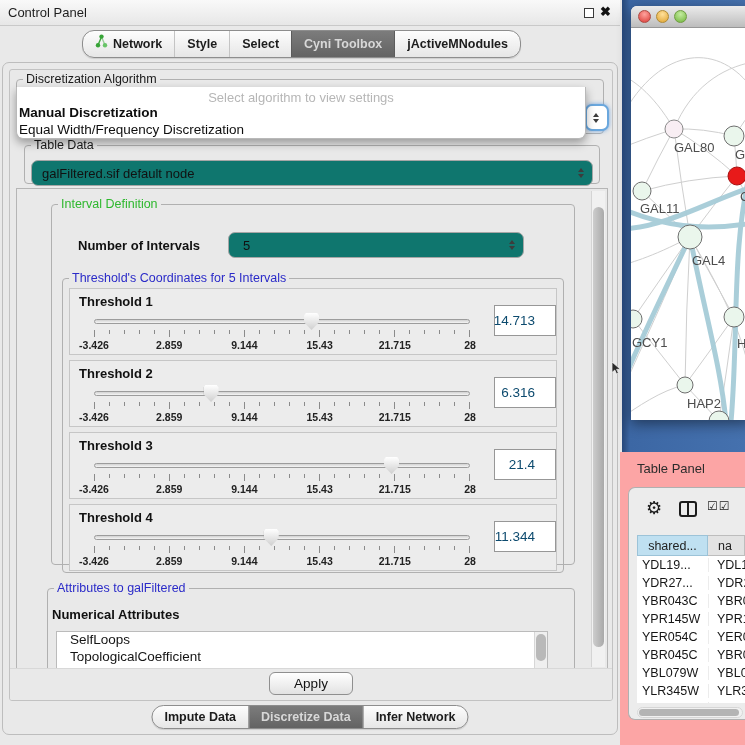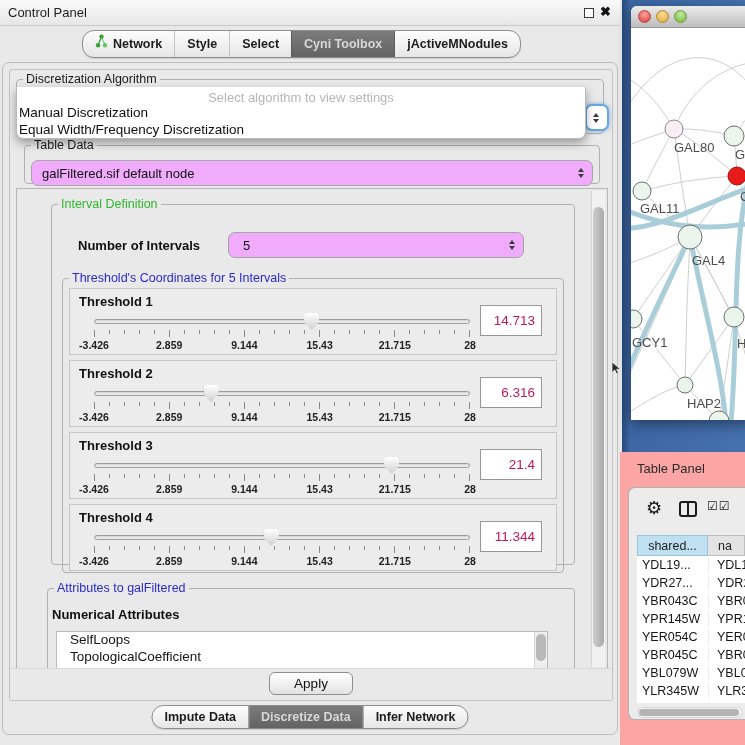--- a/index.html
+++ b/index.html
@@ -37,24 +37,24 @@
   legend.blue { color:#2a2ac8; }
 
   .fs-disc { position:absolute; left:6px; top:2px; width:588px; height:62px; }
   .combo-fragment { position:absolute; left:575px; top:34px; width:24px; height:27px;
     border:2px solid #6aa7dd; border-radius:7px; background:#fff; box-shadow:0 0 4px rgba(90,150,220,.8); }
   .popup { position:absolute; left:6px; top:17px; width:570px; height:52px; background:#fff;
     border:1px solid #b9b9b9; border-top:none; border-radius:0 0 7px 7px;
     box-shadow:0 4px 10px rgba(0,0,0,.35); z-index:5; }
   .popup-hint { text-align:center; color:#b6b6b6; font-size:13px; padding-top:3px; height:17px; }
   .popup-item { font-size:13.5px; color:#0e0e0e; padding:0 2px; line-height:17px; }
-  .popup-item.bold { font-weight:normal; }
+  .popup-item.bold { font-weight:bold; }
 
   .fs-tabledata { position:absolute; left:14px; top:68px; width:576px; height:46px; }
-  .combo { position:relative; background:#f0abfc; border:1px solid #a6a6a6; border-radius:7px;
+  .combo { position:relative; background:#0f766e; border:1px solid #a6a6a6; border-radius:7px;
     font-size:13px; color:#111; display:flex; align-items:center; }
   .combo .val { padding-left:10px; }
   .spinner { position:absolute; right:8px; top:50%; transform:translateY(-50%); display:flex; flex-direction:column; gap:2px; }
   .spinner i { width:0; height:0; border-left:3.5px solid transparent; border-right:3.5px solid transparent; display:block; }
   .spinner .up { border-bottom:4.5px solid #3c3c3c; }
   .spinner .dn { border-top:4.5px solid #3c3c3c; }
   .td-combo { position:absolute; left:6px; top:8px; right:6px; height:26px; }
 
   .scrollpane { position:absolute; left:6px; top:118px; width:592px; height:482px;
     border:1px solid #b5b5b5; background:#e9e9e9; overflow:hidden; }
@@ -76,23 +76,23 @@
   .track { position:absolute; left:0; right:0; top:6px; height:5px; border:1px solid #9c9c9c; border-radius:4px;
     background:linear-gradient(#d2d2d2,#f5f5f5); }
   .thumb { position:absolute; top:0; width:15px; height:17px;
     clip-path:polygon(12% 0,88% 0,100% 14%,100% 55%,50% 100%,0 55%,0 14%);
     background:linear-gradient(#ffffff,#cfcfcf); filter:drop-shadow(0 0 1px #8a8a8a); }
   .ticks { position:absolute; left:0; right:0; top:17px; height:8px; display:flex; justify-content:space-between; align-items:flex-start; }
   .tick { width:1px; height:4px; background:#8a8a8a; }
   .tick.major { height:7px; }
   .scale { position:absolute; left:0; right:0; top:26px; height:12px; }
   .scale span { position:absolute; transform:translateX(-50%); font-size:10.5px; font-weight:bold; color:#222; white-space:nowrap; }
-  .thr-value { position:absolute; right:14px; top:16px; width:62px; height:31px; background:#fff;
+  .thr-value { position:absolute; right:0; top:16px; width:62px; height:31px; background:#fff;
     border:1px solid #979797; display:flex; align-items:center; justify-content:flex-end;
-    padding-right:6px; font-size:13.5px; color:#be185d; }
+    padding-right:20px; font-size:13.5px; color:#0c4a6e; }
 
   .fs-attrs { position:absolute; left:30px; top:392px; width:528px; height:160px; }
   .attr-heading { position:absolute; left:4px; top:12px; font-size:13px; font-weight:bold; color:#111; }
   .attr-list { position:absolute; left:8px; top:36px; width:492px; height:160px; background:#fff; border:1px solid #bbb; }
   .attr-item { font-size:13.5px; color:#141414; padding-left:13px; line-height:16.5px; }
   .list-scrollbar { position:absolute; right:0; top:0; bottom:0; width:13px; background:#efefef; border-left:1px solid #d7d7d7; }
   .list-thumb { position:absolute; left:1px; right:1px; top:2px; height:27px; border-radius:6px; background:#b9b9b9; }
 
   .apply-row { position:absolute; left:0; bottom:0; width:100%; height:32px; display:flex; justify-content:center; align-items:flex-start; padding-top:3px; background:#e9e9e9; border-top:1px solid #d8d8d8; }
   .apply-btn { padding:3px 24px; font-size:13.5px; color:#111; border:1px solid #8f8f8f; border-radius:6px;

